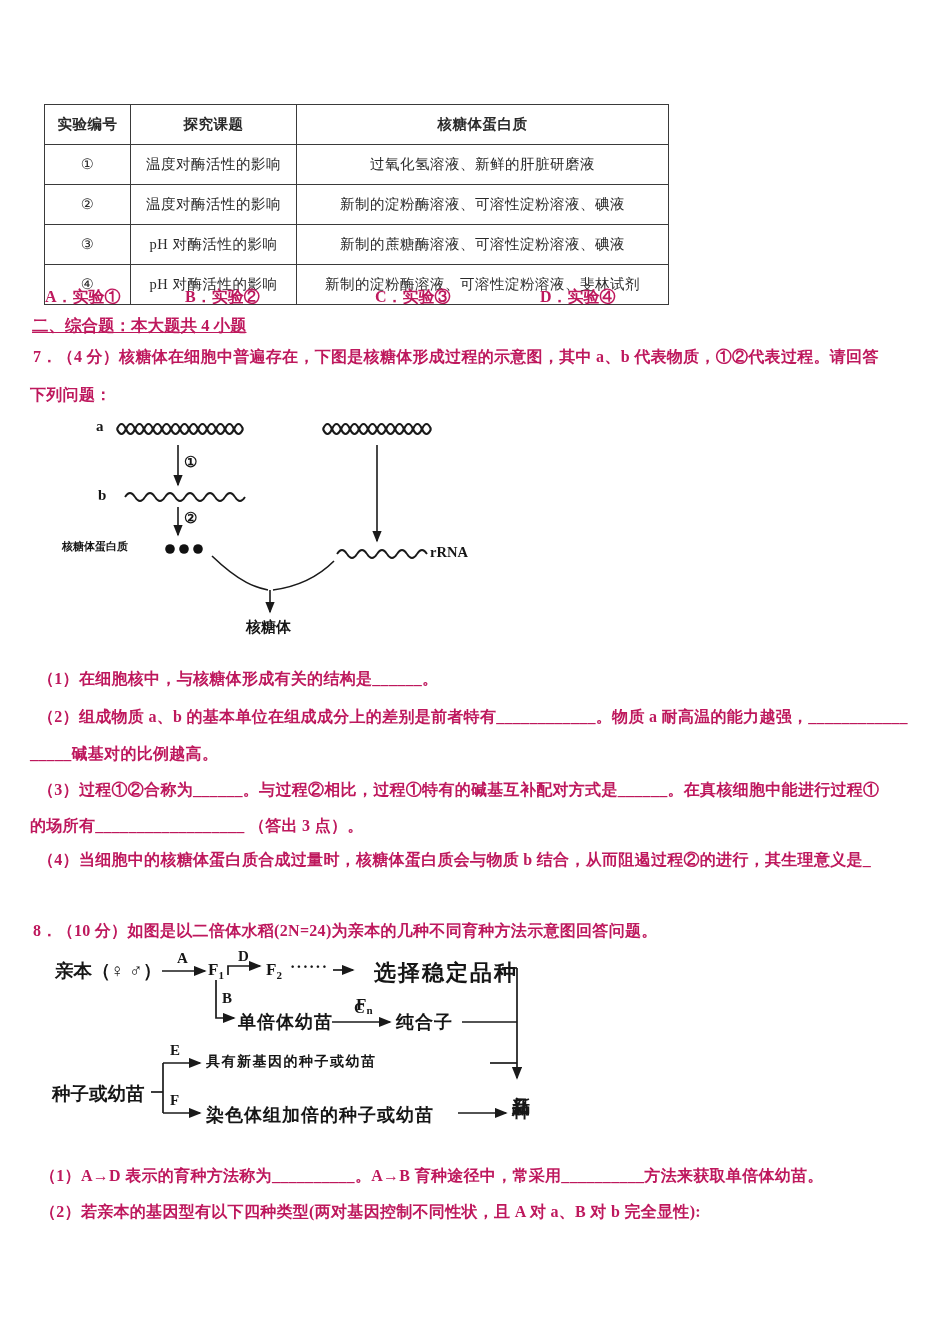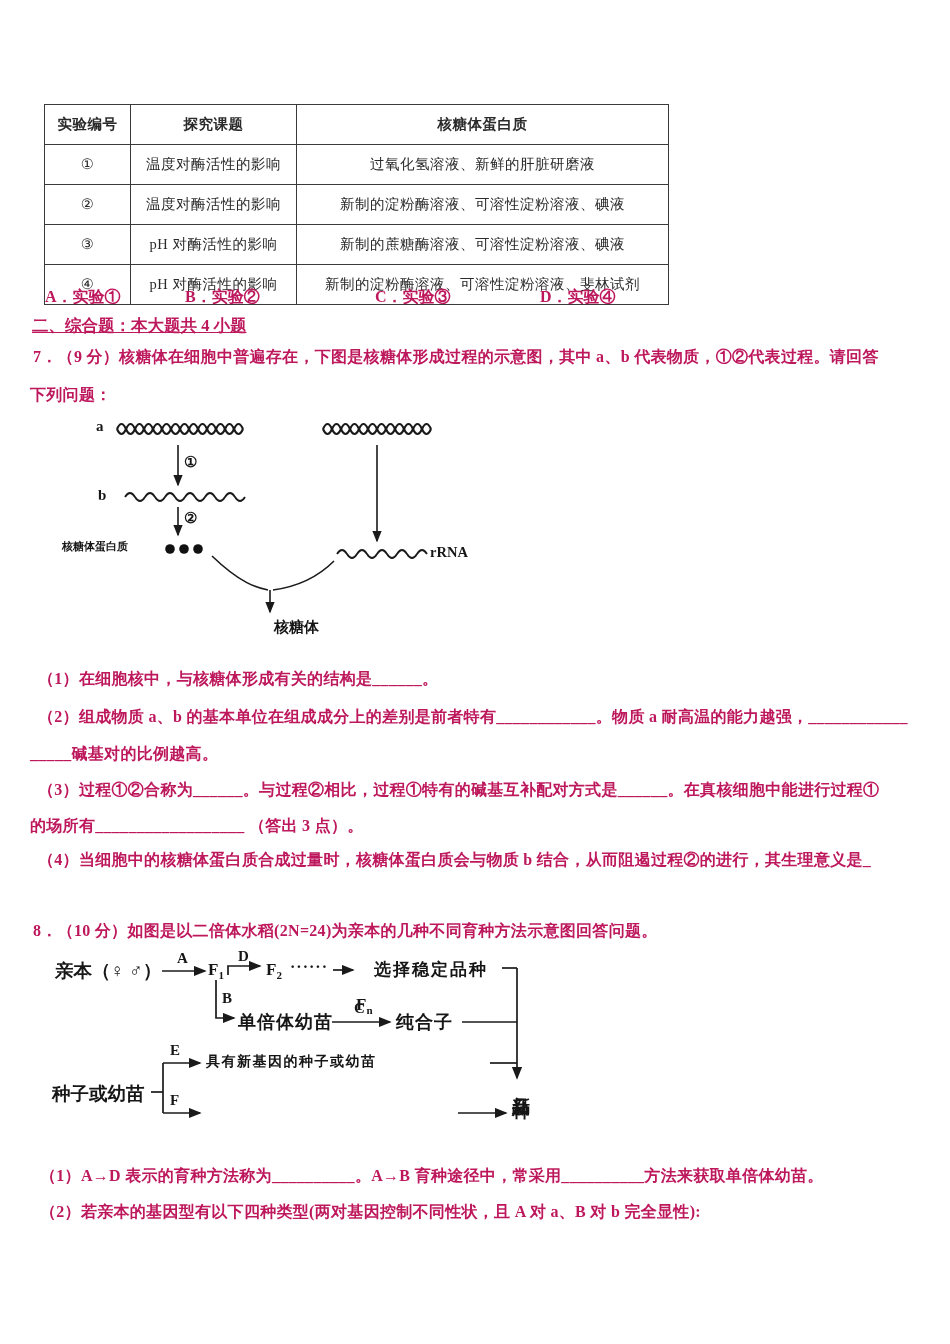--- a/index.html
+++ b/index.html
@@ -68,21 +68,21 @@
     </tbody>
   </table>
 
   <div class="t choice" style="left:45px; top:287px;">A．实验①</div>
   <div class="t choice" style="left:185px; top:287px;">B．实验②</div>
   <div class="t choice" style="left:375px; top:287px;">C．实验③</div>
   <div class="t choice" style="left:540px; top:287px;">D．实验④</div>
 
   <div class="t" style="left:32px; top:315px; font-size:16.5px;text-decoration:underline;">二、综合题：本大题共 4 小题</div>
 
-  <div class="t stem" style="left:33px; top:347px;">7．（9 分）核糖体在细胞中普遍存在，下图是核糖体形成过程的示意图，其中 a、b 代表物质，①②代表过程。请回答</div>
+  <div class="t stem" style="left:33px; top:347px;">7．（4 分）核糖体在细胞中普遍存在，下图是核糖体形成过程的示意图，其中 a、b 代表物质，①②代表过程。请回答</div>
   <div class="t stem" style="left:30px; top:385px;">下列问题：</div>
 
   <div class="diagram" style="left:60px; top:415px; width:500px; height:235px;">
     <svg width="500" height="235" viewBox="0 0 500 235">
       <defs>
         <marker id="ah" markerWidth="9" markerHeight="8" refX="6.5" refY="3" orient="auto">
           <path d="M0,0 L7.5,3 L0,6 z" fill="#1a1a1a"></path>
         </marker>
       </defs>
 
@@ -117,21 +117,21 @@
       <path d="M152 141 C 180 168, 197 173, 208 175" stroke="#1a1a1a" stroke-width="1.6" fill="none"></path>
       <path d="M274 146 C 252 168, 228 173, 213 175" stroke="#1a1a1a" stroke-width="1.6" fill="none"></path>
       <line x1="210" y1="175" x2="210" y2="197" stroke="#1a1a1a" stroke-width="1.6" marker-end="url(#ah)"></line>
     </svg>
     <div class="dl" style="left:36px; top:3px; font-size:15px;">a</div>
     <div class="dl" style="left:124px; top:38px; font-size:15px;">①</div>
     <div class="dl" style="left:38px; top:72px; font-size:15px;">b</div>
     <div class="dl" style="left:124px; top:94px; font-size:15px;">②</div>
     <div class="dl" style="left:2px; top:124px; font-size:11px;">核糖体蛋白质</div>
     <div class="dl" style="left:370px; top:129px; font-size:14.5px;">rRNA</div>
-    <div class="dl" style="left:186px; top:203px; font-size:15px;margin-left:28px;">核糖体</div>
+    <div class="dl" style="left:186px; top:203px; font-size:15px;">核糖体</div>
   </div>
 
   <div class="t stem" style="left:38px; top:669px;">（1）在细胞核中，与核糖体形成有关的结构是______。</div>
   <div class="t stem" style="left:38px; top:707px;">（2）组成物质 a、b 的基本单位在组成成分上的差别是前者特有____________。物质 a 耐高温的能力越强，____________</div>
   <div class="t stem" style="left:30px; top:744px;">_____碱基对的比例越高。</div>
   <div class="t stem" style="left:38px; top:780px;">（3）过程①②合称为______。与过程②相比，过程①特有的碱基互补配对方式是______。在真核细胞中能进行过程①</div>
   <div class="t stem" style="left:30px; top:816px;">的场所有__________________ （答出 3 点）。</div>
   <div class="t stem" style="left:38px; top:850px;">（4）当细胞中的核糖体蛋白质合成过量时，核糖体蛋白质会与物质 b 结合，从而阻遏过程②的进行，其生理意义是_</div>
 
   <div class="t stem" style="left:33px; top:921px;">8．（10 分）如图是以二倍体水稻(2N=24)为亲本的几种不同育种方法示意图回答问题。</div>
@@ -173,28 +173,29 @@
         <line x1="408" y1="165" x2="456" y2="165" marker-end="url(#ah2)"></line>
       </g>
     </svg>
     <div class="dl" style="left:5px; top:10px; font-size:18.5px;">亲本（♀ ♂）</div>
     <div class="dl" style="left:127px; top:2px; font-size:15px;">A</div>
     <div class="dl" style="left:158px; top:12px; font-size:17px;"><span>F</span><sub>1</sub></div>
     <div class="dl" style="left:188px; top:0px; font-size:15px;">D</div>
     <div class="dl" style="left:216px; top:12px; font-size:17px;"><span>F</span><sub>2</sub></div>
     <div class="dl" style="left:240px; top:10px; font-size:16px; letter-spacing:1px;">······</div>
     <div class="dl" style="left:306px; top:12px; font-size:17px;margin-top:35px;"><span>F</span><sub>n</sub></div>
-    <div class="dl" style="left:324px; top:10px; font-size:17px; letter-spacing:2px;">选择稳定品种</div>
+    <div class="dl" style="left:324px; top:10px; font-size:22px; letter-spacing:2px;">选择稳定品种</div>
     <div class="dl" style="left:172px; top:42px; font-size:15px;">B</div>
     <div class="dl" style="left:188px; top:62px; font-size:18px; letter-spacing:1px;">单倍体幼苗</div>
     <div class="dl" style="left:304px; top:52px; font-size:15px;">C</div>
     <div class="dl" style="left:346px; top:62px; font-size:18px; letter-spacing:1px;">纯合子</div>
     <div class="dl" style="left:120px; top:94px; font-size:15px;">E</div>
     <div class="dl" style="left:156px; top:105px; font-size:14px; letter-spacing:1.5px;">具有新基因的种子或幼苗</div>
     <div class="dl" style="left:2px; top:133px; font-size:18.5px;">种子或幼苗</div>
     <div class="dl" style="left:120px; top:144px; font-size:15px;">F</div>
+    <div class="dl" style="left:156px; top:155px; font-size:18px; letter-spacing:1px;">染色体组加倍的种子或幼苗</div>
     <div class="dl vert" style="left:459px; top:134px; font-size:18px;">新品种</div>
   </div>
 
   <div class="t stem" style="left:40px; top:1166px;">（1）A→D 表示的育种方法称为__________。A→B 育种途径中，常采用__________方法来获取单倍体幼苗。</div>
   <div class="t stem" style="left:40px; top:1202px;">（2）若亲本的基因型有以下四种类型(两对基因控制不同性状，且 A 对 a、B 对 b 完全显性):</div>
 
 </div>
 
 </body></html>

